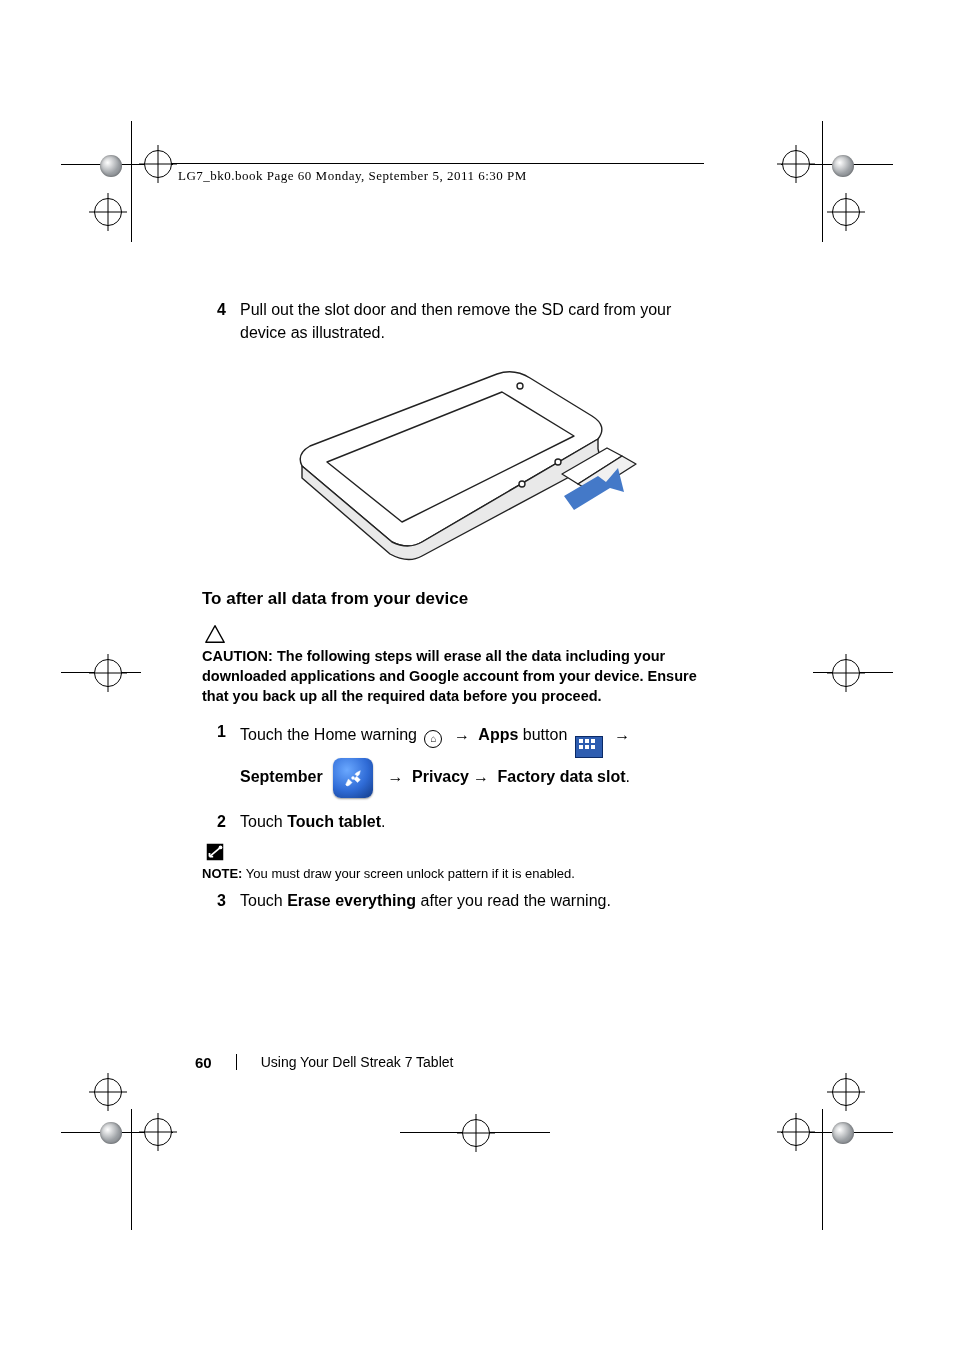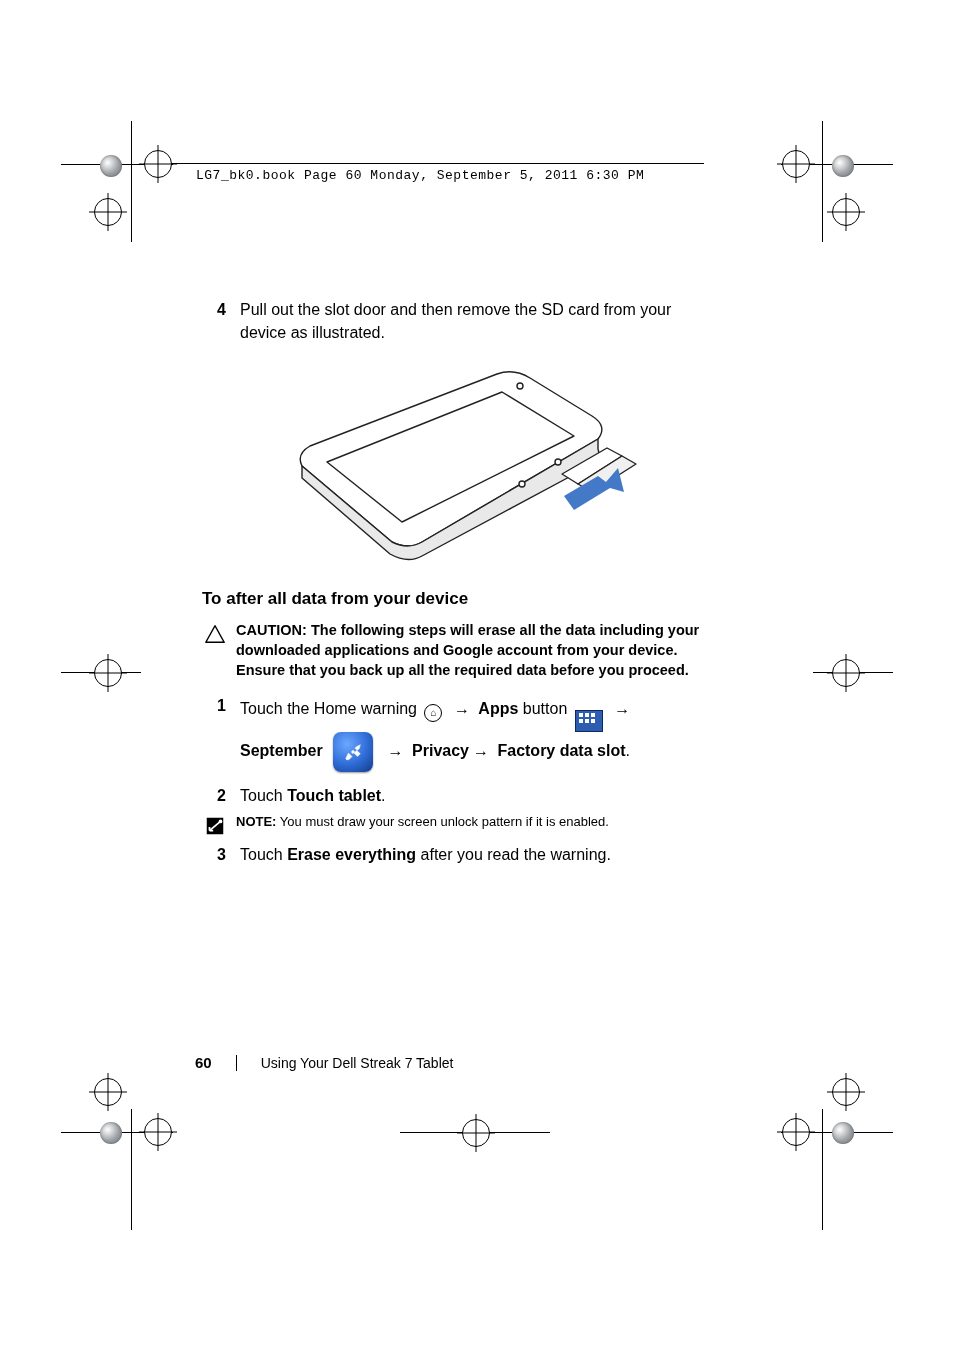--- a/index.html
+++ b/index.html
@@ -50,24 +50,23 @@
     left: 171px;
     right: 250px;
     top: 163px;
     border-top: 1px solid #000;
     height: 0;
   }
   .header-text {
     position: absolute;
     left: 178px;
     top: 168px;
-    font-family: Liberation Mono, monospace;
+    font-family: Liberation Serif, serif;
     font-size: 13px;
     letter-spacing: .5px;
-    margin-left: 18px;
   }
 
   .content {
     position: absolute;
     left: 202px;
     top: 298px;
     width: 500px;
   }
   .step {
     display: flex;
@@ -97,20 +96,21 @@
     font-weight: 700;
     margin: 0 0 12px 0;
   }
 
   .callout {
     display: flex;
     align-items: flex-start;
     margin-bottom: 14px;
     font-size: 14.5px;
     line-height: 1.35;
+    flex-direction: column;
   }
   .callout .cicon {
     width: 24px;
     flex: 0 0 24px;
     margin-right: 10px;
     margin-top: 2px;
     display: flex;
     justify-content: flex-end;
   }
   .callout .cicon svg { width: 22px; height: 22px; }
@@ -154,21 +154,21 @@
   .settings-icon-wrap svg { width: 22px; height: 22px; }
 
   b, strong { font-weight: 700; }
 
   .footer {
     position: absolute;
     left: 195px;
     top: 1054px;
     font-size: 14px;
     display: flex;
-    align-items: flex-end;
+    align-items: flex-start;
     gap: 24px;
   }
   .footer .pnum { font-weight: 700; font-size: 15px; }
   .footer .sep { width: 1px; height: 16px; background: #000; }
 </style>
 </head>
 <body>
 
 <div class="page">
 

